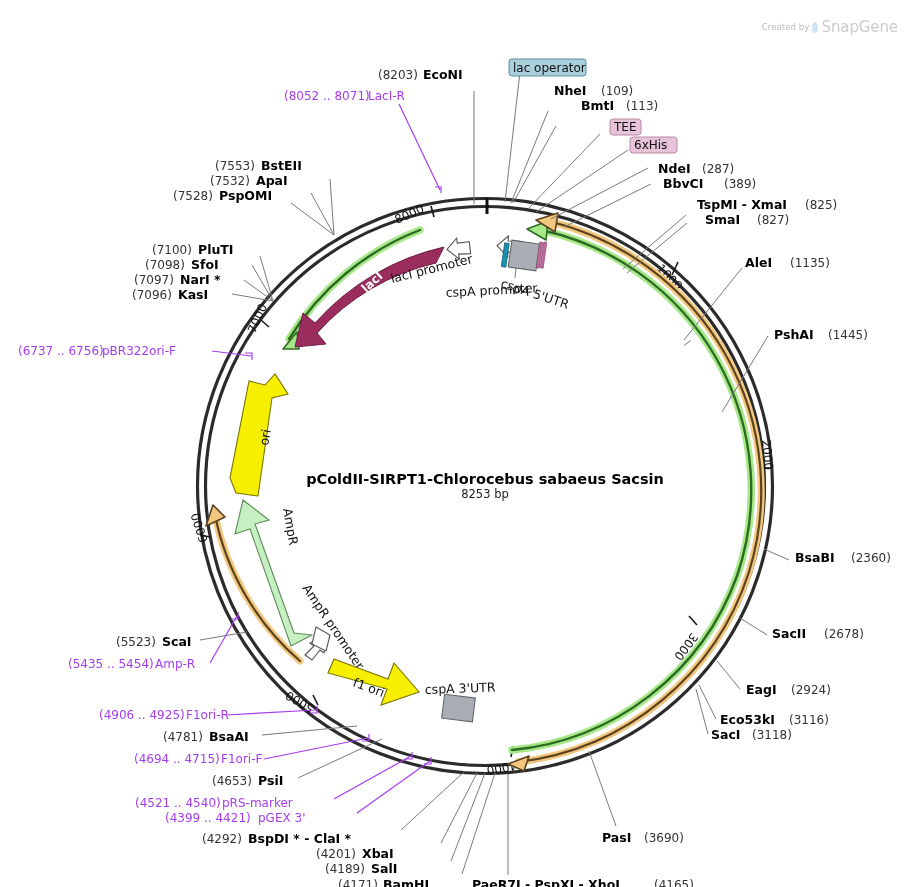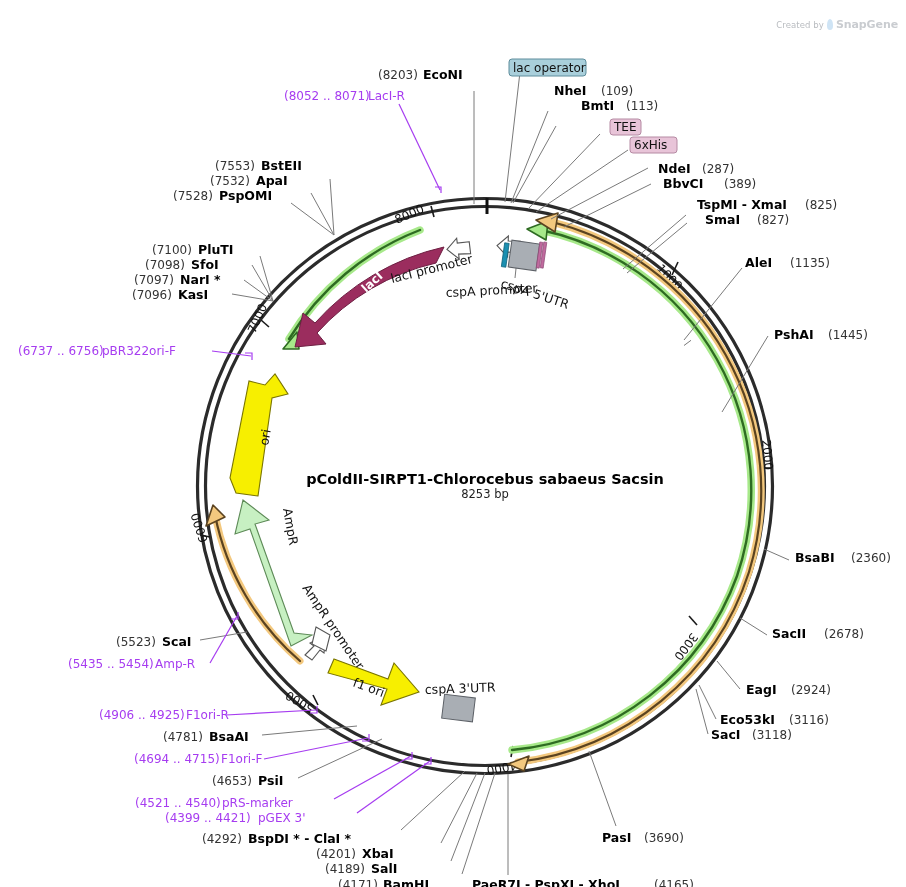--- a/index.html
+++ b/index.html
@@ -5,21 +5,21 @@
   html,body{margin:0;padding:0;background:#ffffff;}
   body{width:906px;height:887px;position:relative;overflow:hidden;
        font-family:"DejaVu Sans","Liberation Sans",sans-serif;
        -webkit-font-smoothing:antialiased;}
   #stage{position:absolute;left:0;top:16px;width:906px;height:887px;}
   svg#map{position:absolute;left:0;top:0;width:906px;height:887px;}
 
   
   #watermark{position:absolute;right:8px;top:2px;display:flex;align-items:center;
              gap:3px;font-size:8.5px;color:#b9bcc0;letter-spacing:.1px;}
-  #watermark .sg{font-size:11px;color:#c9ccd0;font-weight:700;letter-spacing:-.1px;}
+  #watermark .sg{font-size:15px;color:#c9ccd0;font-weight:400;letter-spacing:-.1px;}
   #watermark .drop{width:6px;height:11px;background:#cfe4f5;
              border-radius:3px 3px 3px 3px / 6px 6px 4px 4px;display:inline-block;}
 
   
   .enzName{font-family:"DejaVu Sans","Liberation Sans",sans-serif;font-weight:bold;
            font-size:12.5px;fill:#000;}
   .enzPos{font-family:"DejaVu Sans","Liberation Sans",sans-serif;font-size:12px;fill:#333;}
   .featLbl{font-family:"DejaVu Sans","Liberation Sans",sans-serif;font-size:12.5px;fill:#111;}
   .featLblIn{font-family:"DejaVu Sans","Liberation Sans",sans-serif;font-size:12px;fill:#fff;font-weight:bold;}
   .primer{font-family:"DejaVu Sans","Liberation Sans",sans-serif;font-size:12px;fill:#a63cf0;}

